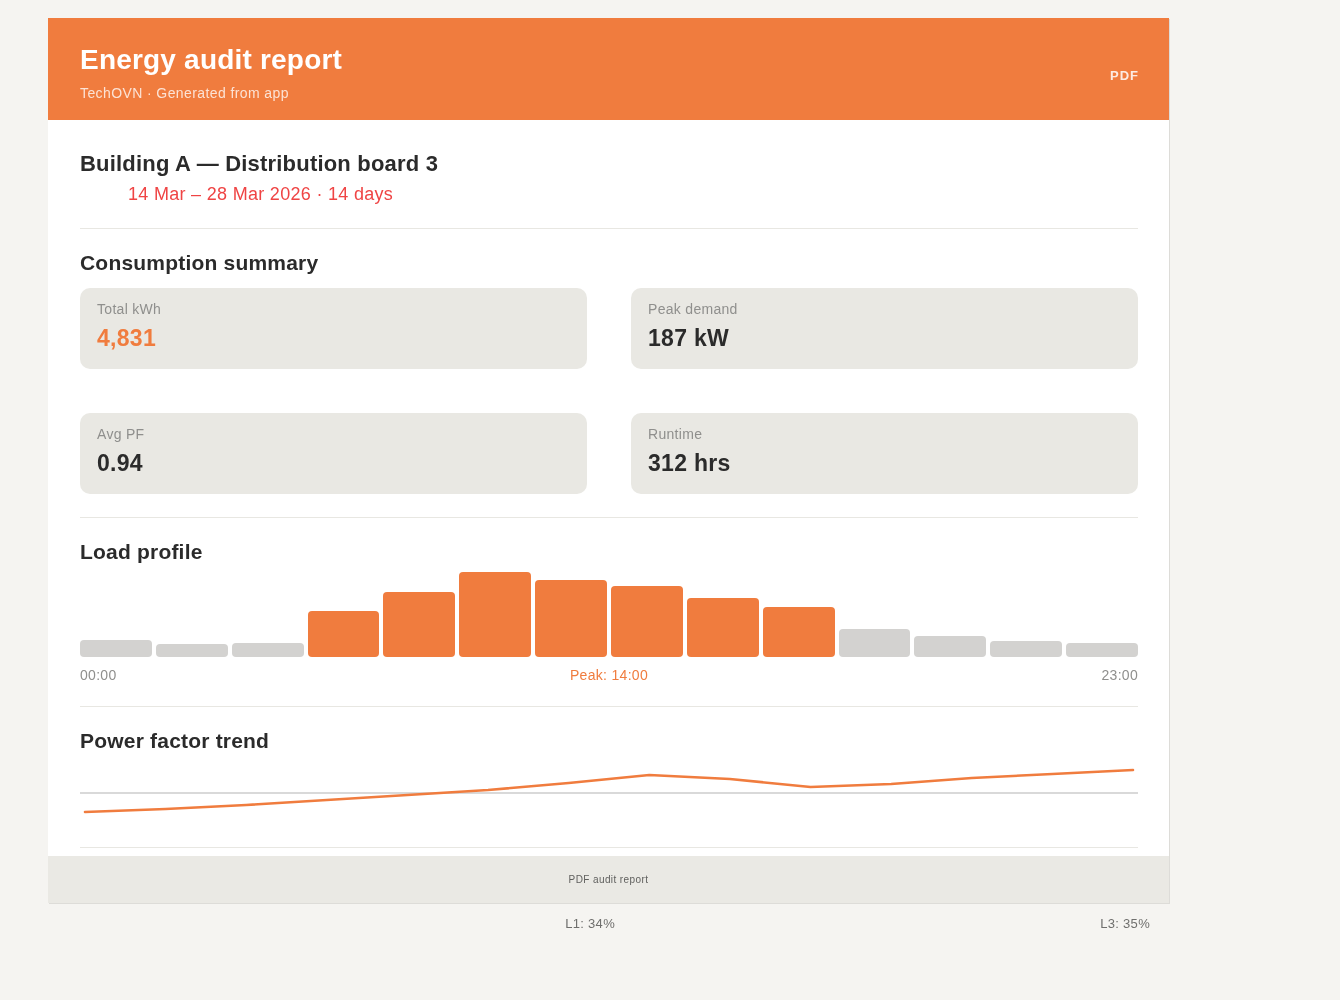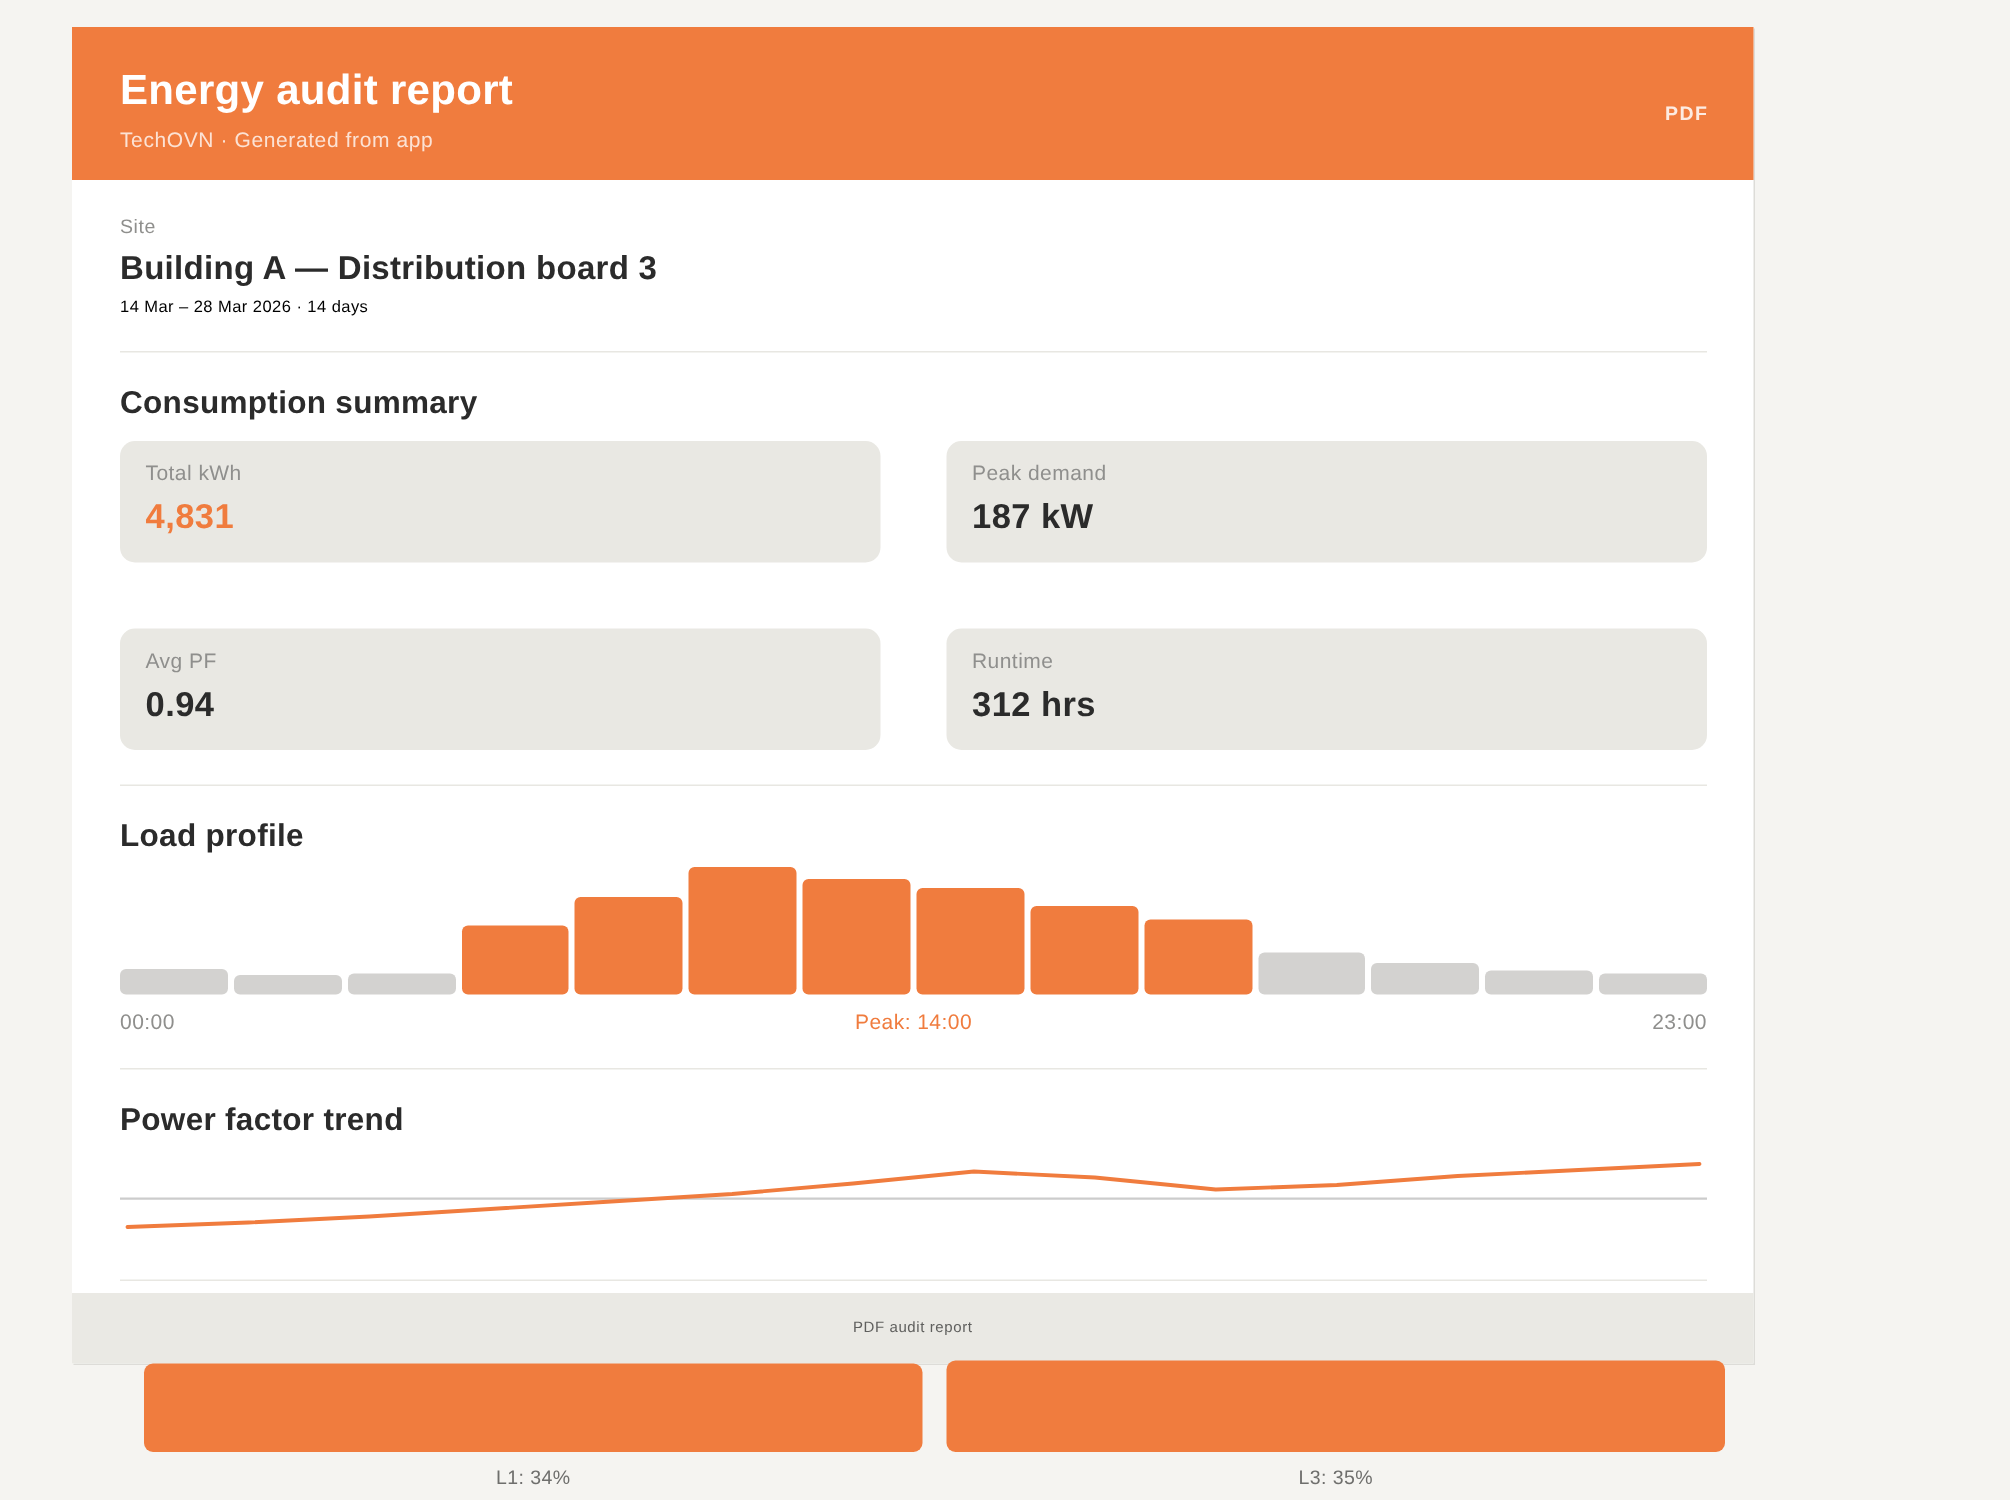--- a/index.html
+++ b/index.html
@@ -51,24 +51,25 @@
     letter-spacing: 0.4px;
   }
   .site-name {
     font-size: 22px;
     font-weight: bold;
     color: #2b2b2b;
     margin-top: 8px;
     letter-spacing: 0.2px;
   }
   .site-period {
-    color: #000000;
-    font-size: 11px;
+    color: #ef4444;
+    font-size: 18px;
     margin-top: 7px;
     letter-spacing: 0.3px;
+    margin-left: 48px;
   }
   .divider {
     border: none;
     border-top: 1px solid #e8e7e2;
     margin-top: 23px;
   }
   .section-title {
     font-size: 21px;
     font-weight: bold;
     color: #2b2b2b;
@@ -151,21 +152,21 @@
   .phase-section {
     position: absolute;
     left: 96px; top: 907px;
     width: 1054px;
     display: flex;
     gap: 16px;
   }
   .phase-col {
     flex: 1;
     display: flex;
-    flex-direction: column;
+    flex-direction: row;
     justify-content: space-between;
   }
   .phase-bar-wrap {
     height: 61px;
     display: flex;
     align-items: flex-end;
   }
   .phase-bar {
     width: 100%;
     background: #f07c3e;
@@ -185,21 +186,20 @@
 <div class="doc-card">
 
   <div class="report-header">
     <div class="report-title">Energy audit report</div>
     <div class="report-subtitle">TechOVN · Generated from app</div>
     <div class="pdf-badge">PDF</div>
   </div>
 
   <div class="content">
 
-    <div class="eyebrow">Site</div>
     <div class="site-name">Building A — Distribution board 3</div>
     <div class="site-period">14 Mar – 28 Mar 2026 · 14 days</div>
 
     <hr class="divider">
 
     <div class="section-title">Consumption summary</div>
 
     <div class="cards-grid">
       <div class="stat-card">
         <div class="stat-label">Total kWh</div>

